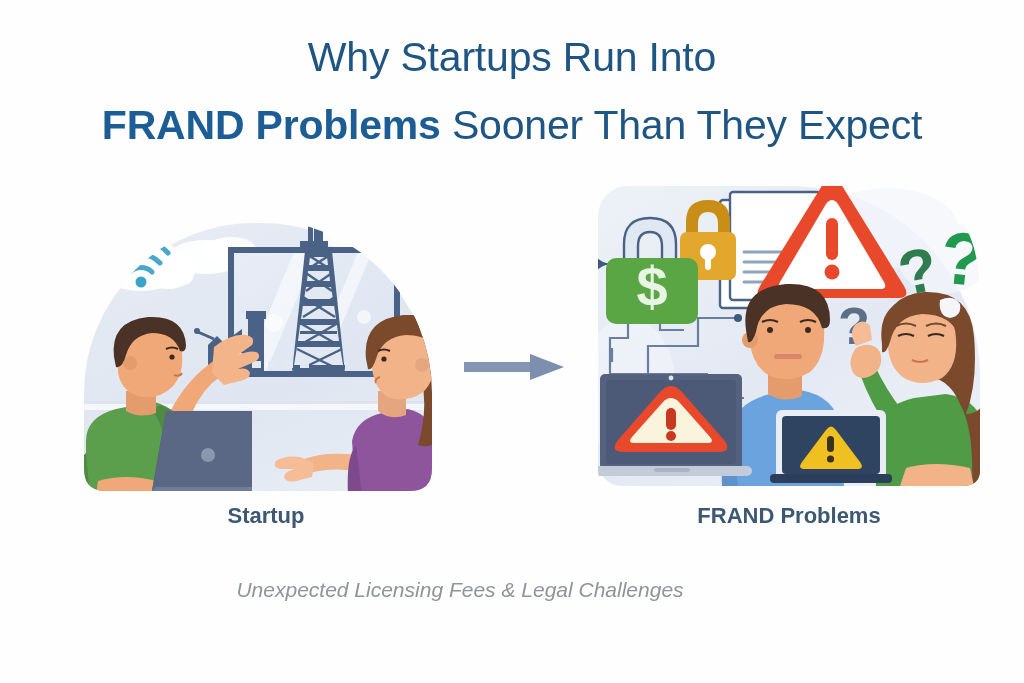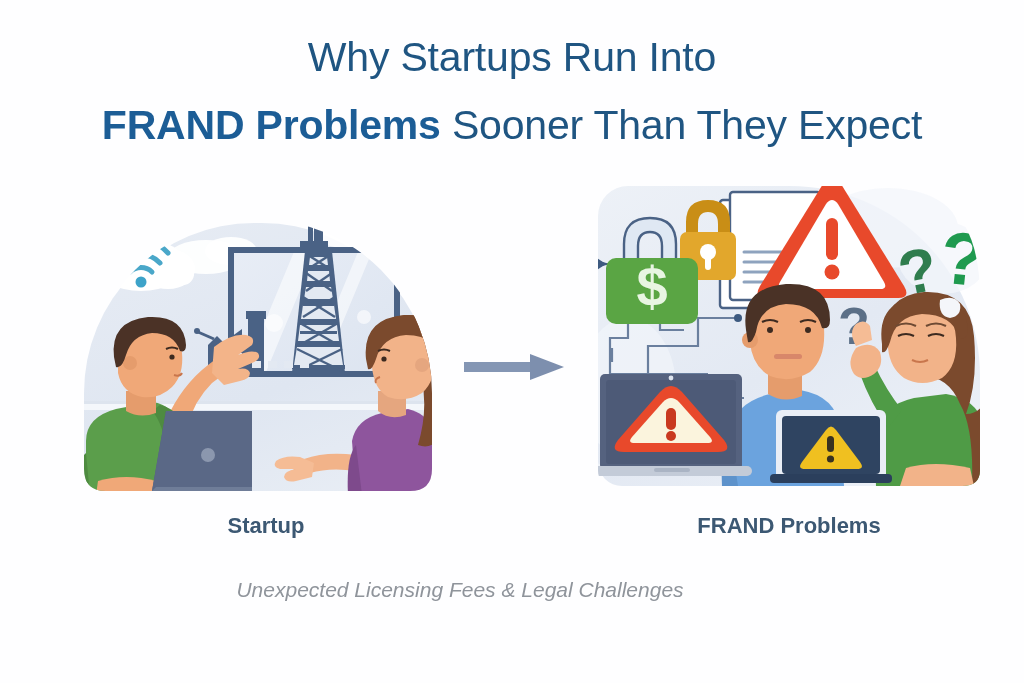--- a/index.html
+++ b/index.html
@@ -68,21 +68,20 @@
 
   
   .cap {
     position: absolute;
     top: 503px;
     font-size: 22px;
     font-weight: 700;
     color: #3c5873;
     text-align: center;
     white-space: nowrap;
-    margin-top: 10px;
   }
   .cap-left  { left: 136px; width: 260px; }
   .cap-right { left: 659px; width: 260px; }
 
   .subtitle {
     position: absolute;
     left: 0; top: 578px; width: 920px;
     text-align: center;
     font-size: 21px;
     font-style: italic;

